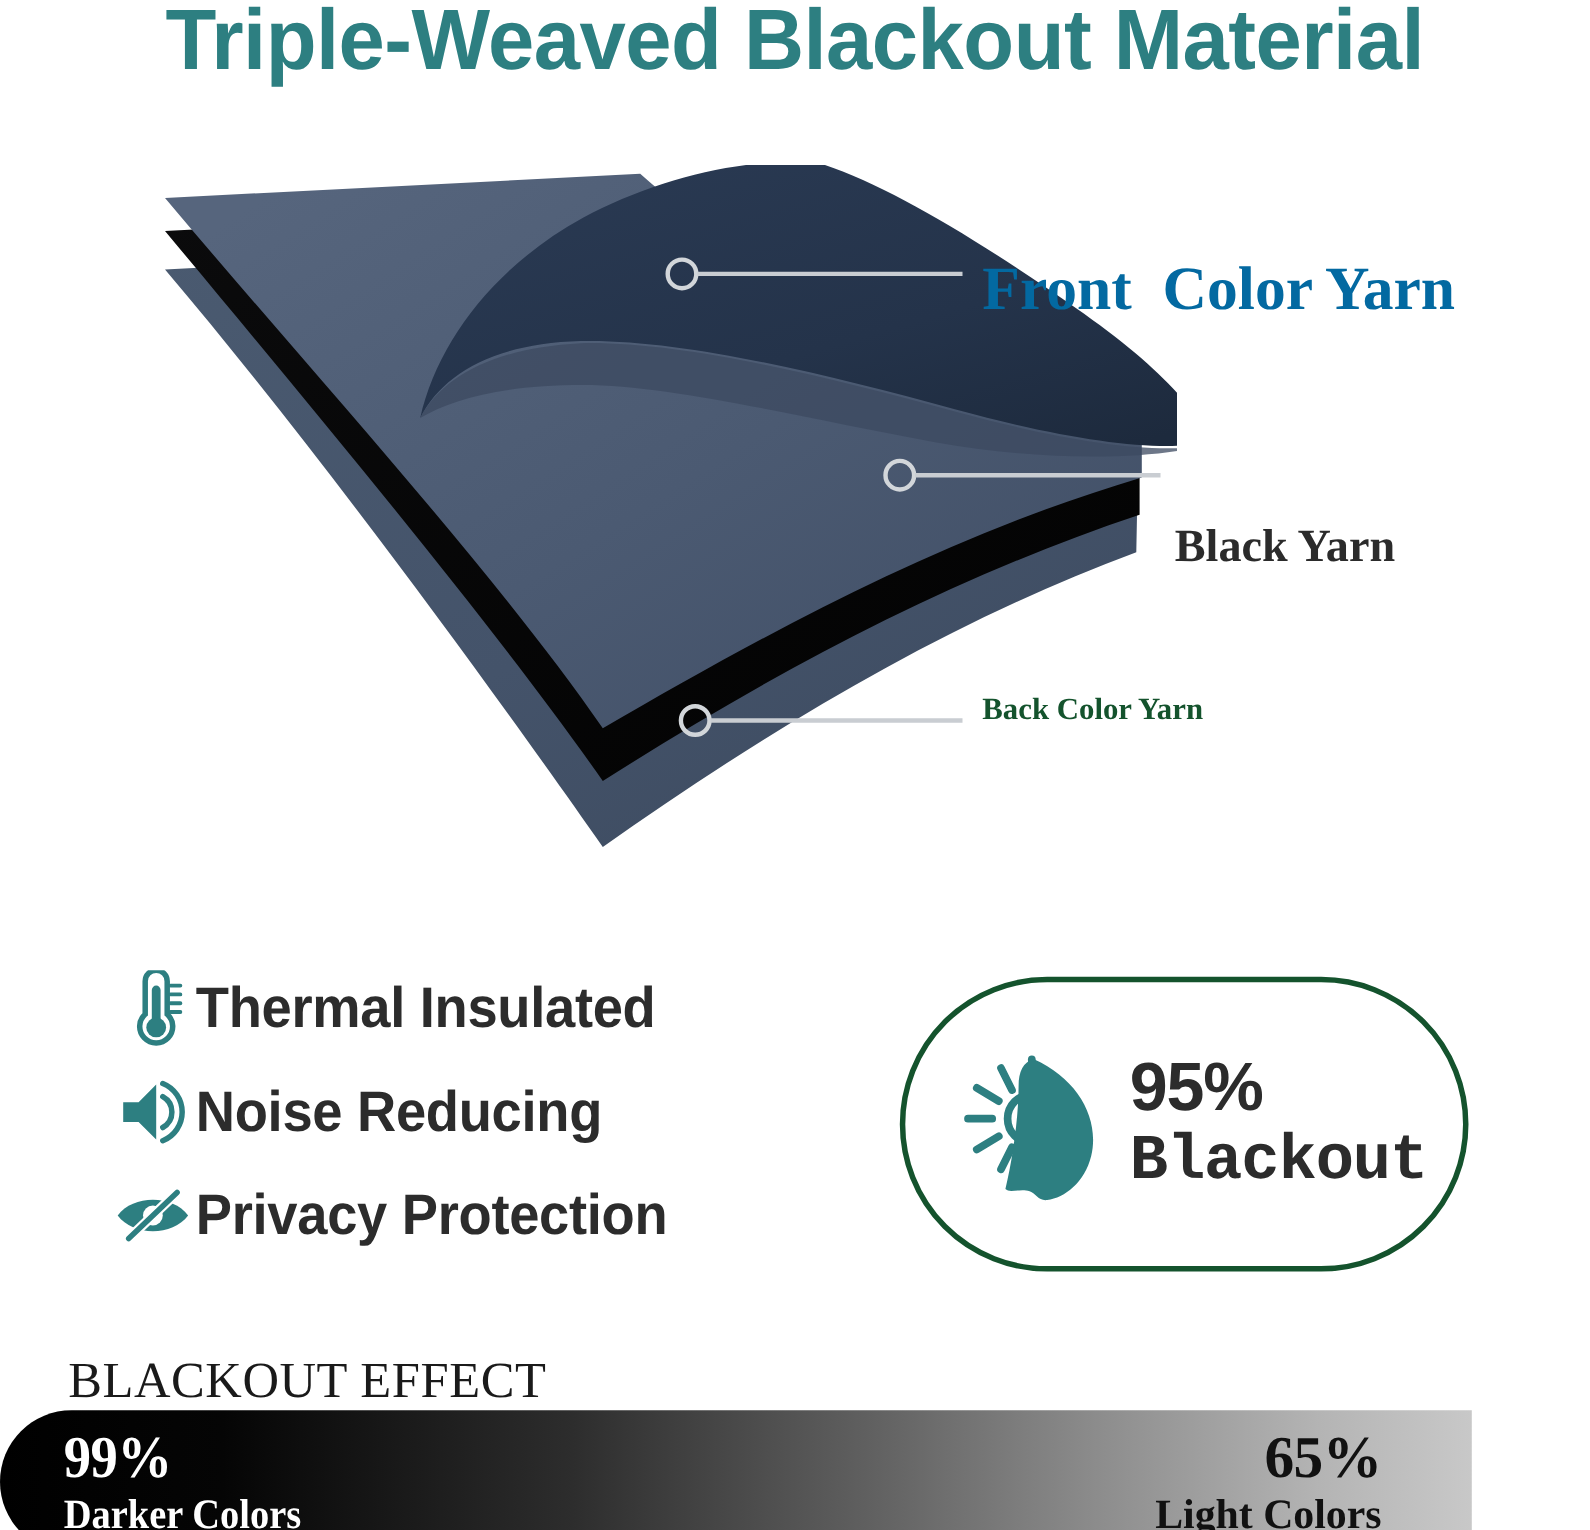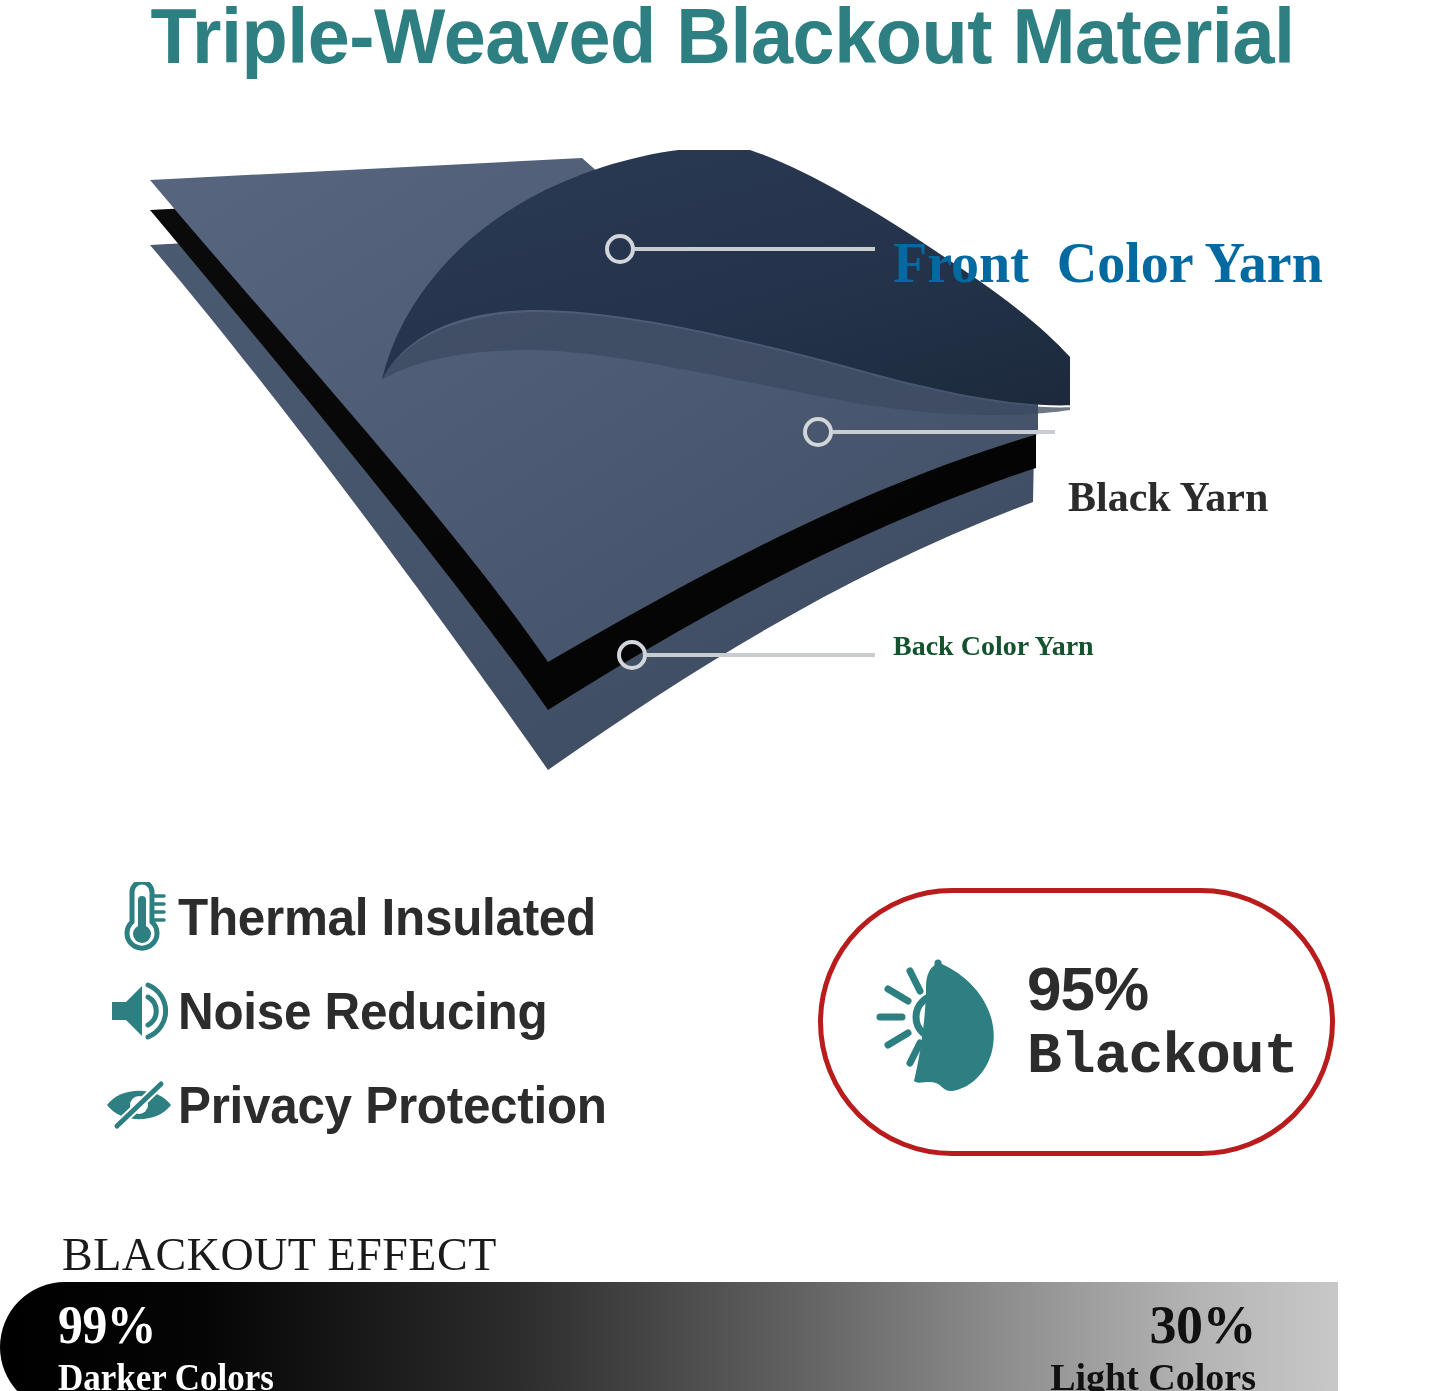--- a/index.html
+++ b/index.html
@@ -103,21 +103,21 @@
     letter-spacing: -0.3px;
   }
 
   
   .badge {
     position: absolute;
     left: 818px;
     top: 888px;
     width: 517px;
     height: 268px;
-    border: 5px solid #b91c1c;
+    border: 5px solid #14532d;
     border-radius: 134px;
     box-sizing: border-box;
     display: flex;
     align-items: center;
     justify-content: flex-start;
     padding-left: 40px;
   }
   .badge-icon {
     flex: 0 0 150px;
     width: 150px;
@@ -385,17 +385,17 @@
   <div class="effect-title">BLACKOUT EFFECT</div>
 
   <div class="effect-bar"></div>
 
   <div class="effect-left">
     <span class="big">99%</span>
     <span class="small">Darker Colors</span>
   </div>
 
   <div class="effect-right">
-    <span class="big">30%</span>
+    <span class="big">65%</span>
     <span class="small">Light Colors</span>
   </div>
 
 </div>
 
 </body></html>

